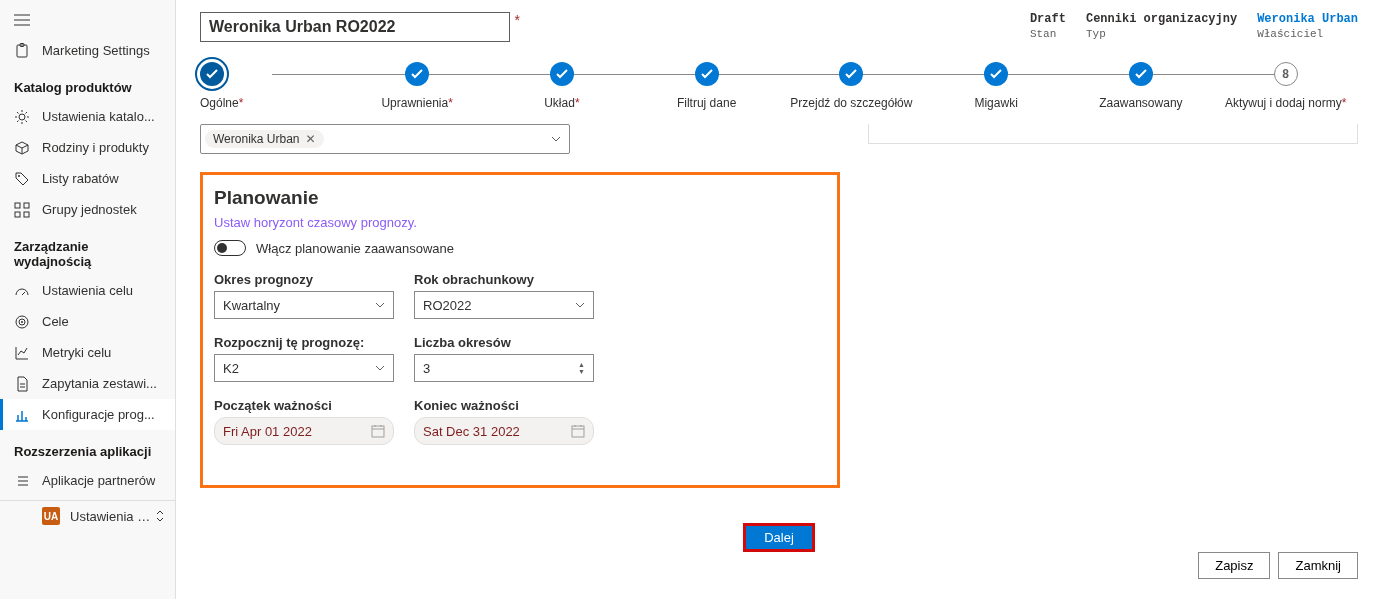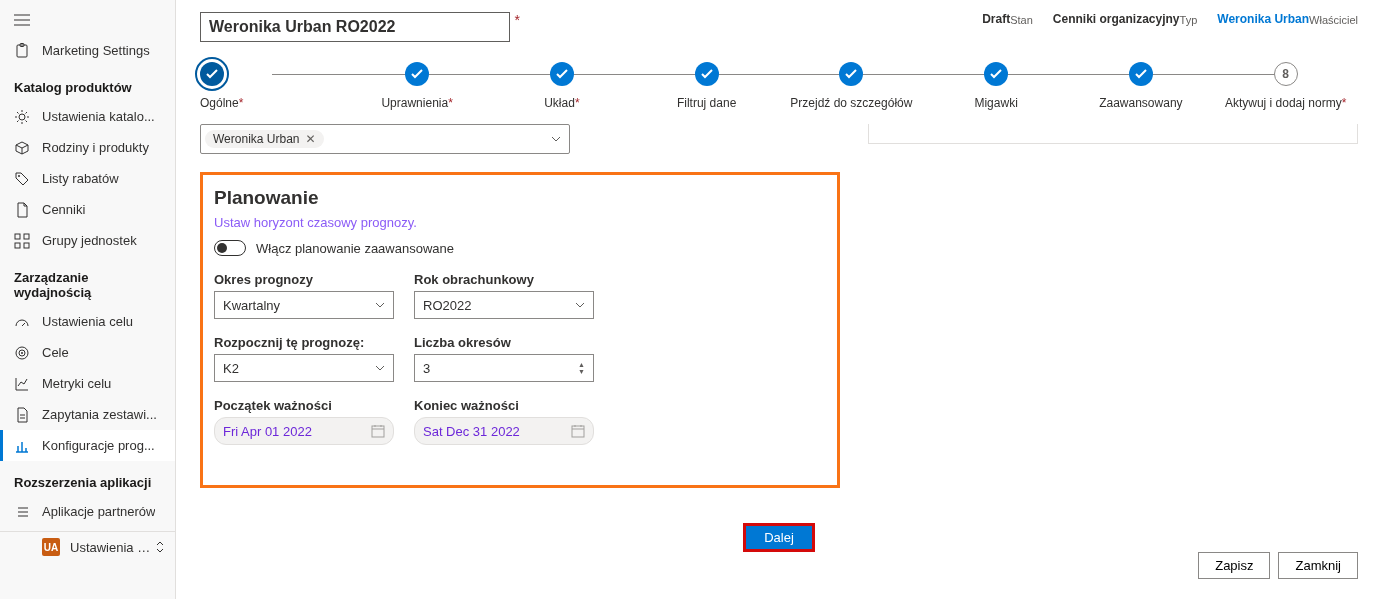--- a/index.html
+++ b/index.html
@@ -13,21 +13,21 @@
 .sb-badge { width: 18px; height: 18px; background: #c85c12; color: #fff; font-size: 10px; font-weight: 600; display: flex; align-items: center; justify-content: center; border-radius: 2px; margin-right: 10px; flex-shrink: 0; margin-left: 28px; }
 .sb-chevron { margin-left: auto; }
 .sb-label { white-space: nowrap; overflow: hidden; text-overflow: ellipsis; }
 
 .main { flex: 1; display: flex; flex-direction: column; height: 100%; }
 .header { display: flex; align-items: flex-start; padding: 12px 24px 0 24px; }
 .title-wrap { position: relative; }
 .title-input { width: 310px; height: 30px; border: 1px solid #605e5c; padding: 0 8px; font-size: 16px; font-weight: 600; color: #323130; }
 .req { color: #a4262c; position: absolute; right: -10px; top: 0; font-size: 14px; }
 .header-right { margin-left: auto; display: flex; gap: 20px; font-size: 12px; }
-.hr-item { display: flex; flex-direction: row; }
+.hr-item { display: flex; flex-direction: column; font-family: Liberation Mono, monospace; }
 .hr-top { font-weight: 600; color: #323130; }
 .hr-top.link { color: #0078d4; }
 .hr-bot { color: #605e5c; font-size: 11px; margin-top: 2px; }
 
 .steps { display: flex; align-items: flex-start; padding: 20px 24px 14px 24px; position: relative; }
 .step { flex: 1; display: flex; flex-direction: column; align-items: center; position: relative; text-align: center; }
 .step-line { position: absolute; top: 12px; left: 50%; right: -50%; height: 1px; background: #8a8886; z-index: 0; }
 .step:last-child .step-line { display: none; }
 .step-circle { width: 24px; height: 24px; border-radius: 50%; background: #0078d4; color: #fff; display: flex; align-items: center; justify-content: center; z-index: 1; font-size: 12px; position: relative; }
 .step-circle.pending { background: #fff; border: 1px solid #8a8886; color: #605e5c; font-weight: 600; }
@@ -51,21 +51,21 @@
 .toggle-row { display: flex; align-items: center; gap: 10px; margin-bottom: 16px; }
 .toggle { width: 32px; height: 16px; border: 1px solid #323130; border-radius: 8px; position: relative; background: #fff; }
 .toggle::after { content: ""; width: 10px; height: 10px; background: #323130; border-radius: 50%; position: absolute; left: 2px; top: 2px; }
 
 .grid { display: flex; gap: 20px; margin-bottom: 16px; }
 .field { flex: 1; max-width: 180px; }
 .field label { font-weight: 600; font-size: 13px; display: block; margin-bottom: 4px; }
 .select, .numbox, .datebox { width: 180px; height: 28px; border: 1px solid #8a8886; display: flex; align-items: center; padding: 0 8px; font-size: 13px; position: relative; background: #fff; }
 .select .chev { margin-left: auto; color: #605e5c; }
 .numbox .spin { margin-left: auto; display: flex; flex-direction: column; font-size: 7px; line-height: 7px; color: #605e5c; }
-.datebox { background: #f3f2f1; color: #6d28d9; border-color: #e1dfdd; border-radius: 12px; }
+.datebox { background: #f3f2f1; color: #7f1d1d; border-color: #e1dfdd; border-radius: 12px; }
 .datebox .cal { margin-left: auto; }
 
 .right-box { border: 1px solid #e1dfdd; height: 20px; border-top: none; }
 
 .footer { display: flex; align-items: center; padding: 14px 24px 20px 24px; flex-direction: column; }
 .btn-primary { background: #0078d4; color: #fff; border: 3px solid #d40a0a; padding: 4px 18px; font-size: 13px; cursor: pointer; font-weight: 400; }
 .footer-right { margin-left: auto; display: flex; gap: 8px; }
 .btn-sec { background: #fff; border: 1px solid #8a8886; padding: 5px 16px; font-size: 13px; cursor: pointer; }
 
 svg { display: block; }
@@ -110,28 +110,20 @@
       <span class="sb-label">Rodziny i produkty</span>
     </div>
   <div class="sb-row">
       <span class="sb-icon">
         <svg width="16" height="16" viewBox="0 0 16 16">
           <path d="M2 2h5l7 7-5 5-7-7z" fill="none" stroke="#323130"></path>
           <circle cx="5" cy="5" r="1" fill="#323130"></circle>
         </svg>
       </span>
       <span class="sb-label">Listy rabatów</span>
-    </div>
-  <div class="sb-row">
-      <span class="sb-icon">
-        <svg width="16" height="16" viewBox="0 0 16 16">
-          <path d="M4 1h6l3 3v11H4z M10 1v3h3" fill="none" stroke="#323130"></path>
-        </svg>
-      </span>
-      <span class="sb-label">Cenniki</span>
     </div>
   <div class="sb-row">
       <span class="sb-icon">
         <svg width="16" height="16" viewBox="0 0 16 16">
           <rect x="1" y="1" width="5" height="5" fill="none" stroke="#323130"></rect>
           <rect x="10" y="1" width="5" height="5" fill="none" stroke="#323130"></rect>
           <rect x="1" y="10" width="5" height="5" fill="none" stroke="#323130"></rect>
           <rect x="10" y="10" width="5" height="5" fill="none" stroke="#323130"></rect>
         </svg>
       </span>

